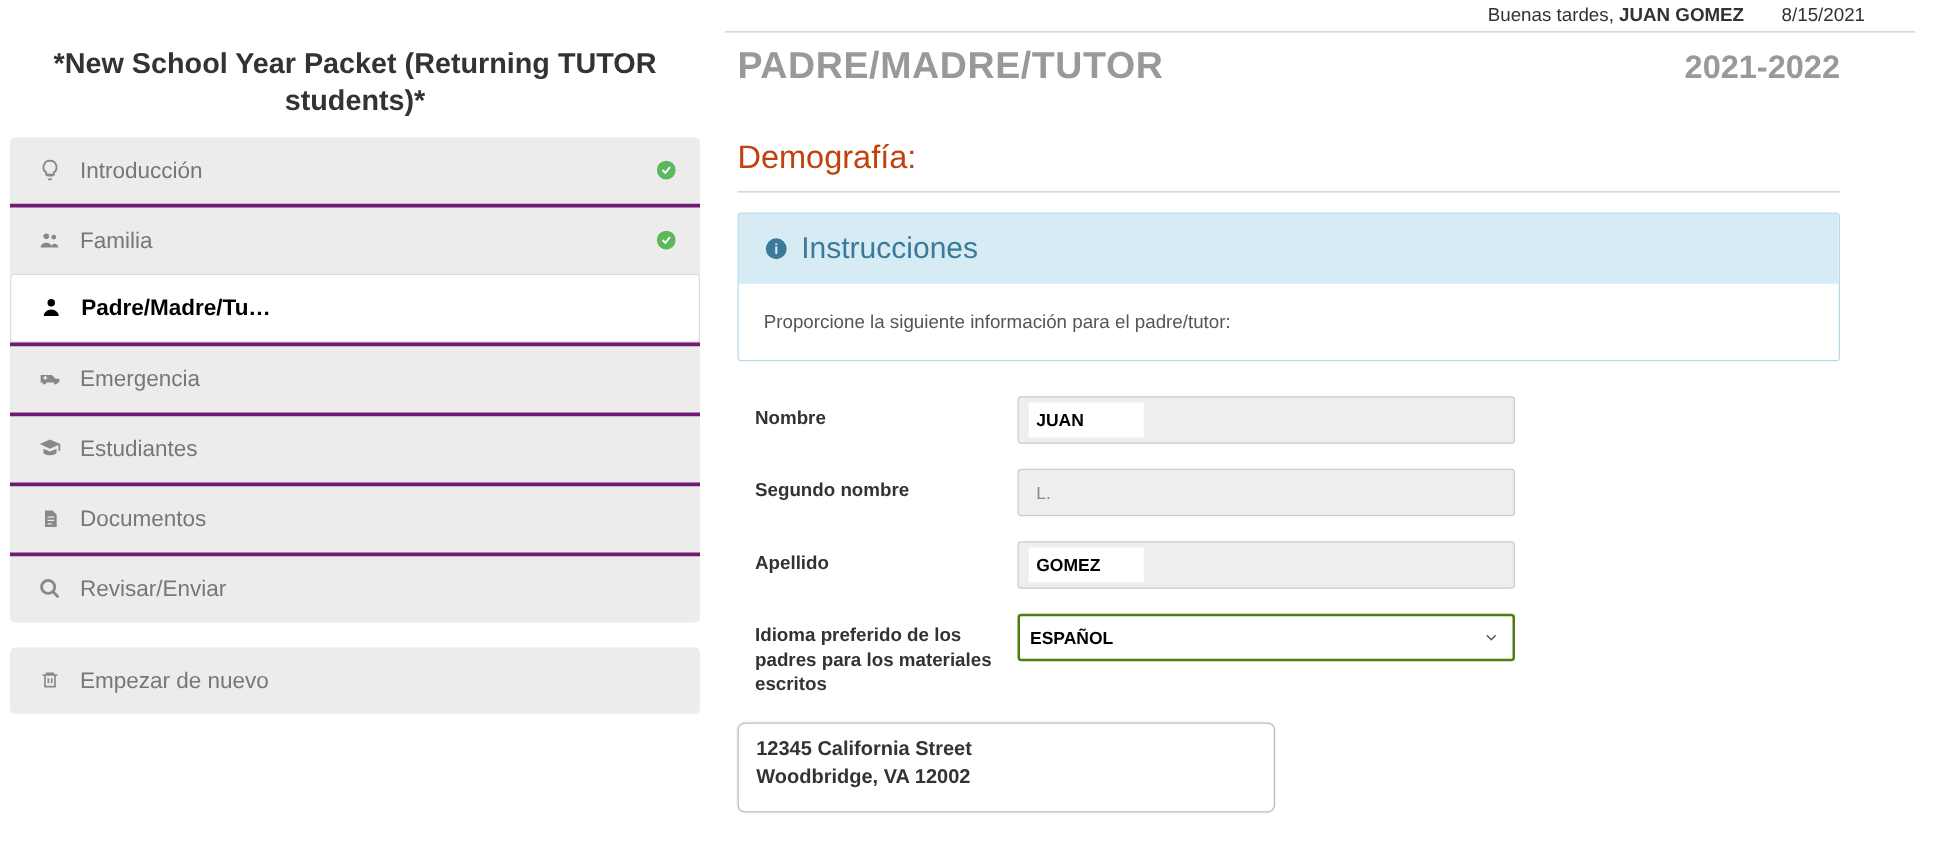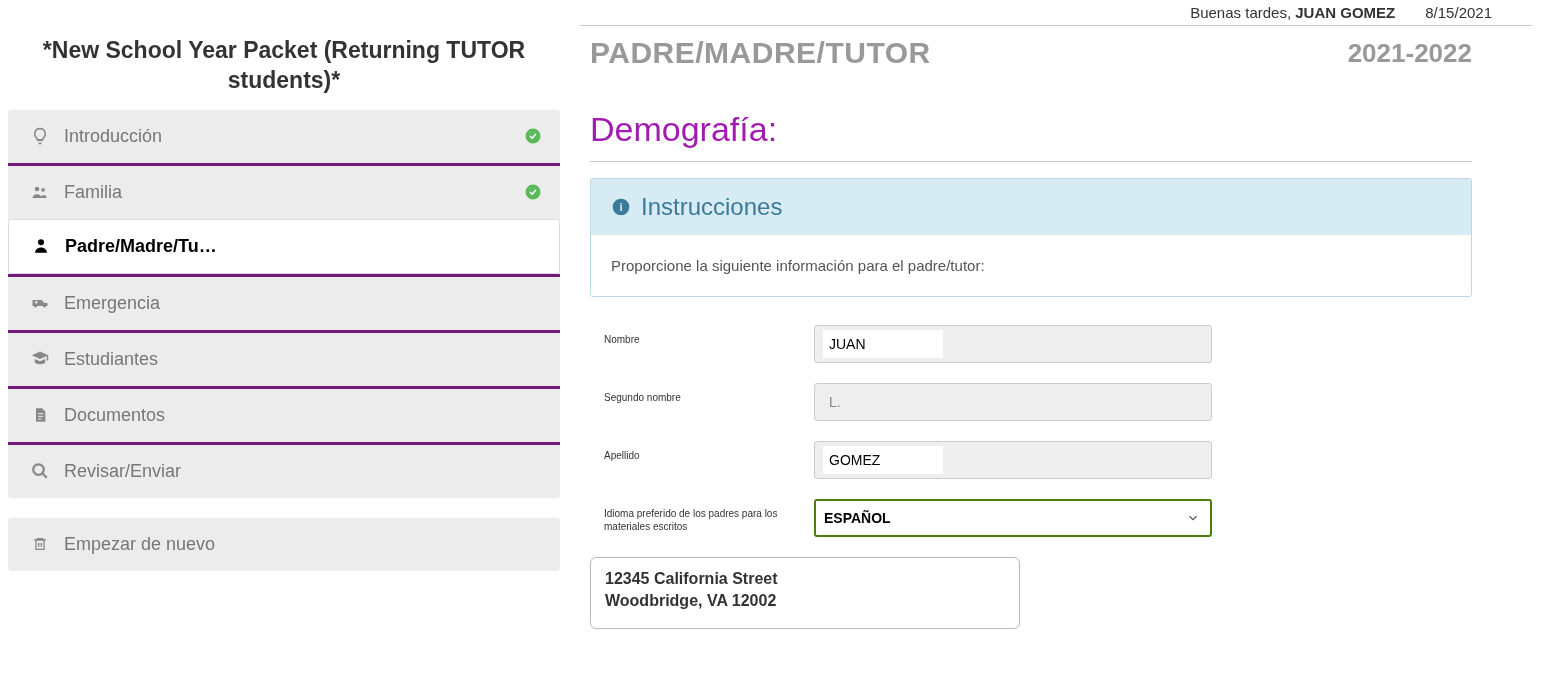--- a/index.html
+++ b/index.html
@@ -21,33 +21,33 @@
   .restart .nav-item { color: #777; }
 
   .main { flex: 1; padding: 10px 80px 20px 30px; }
   .main-header { display: flex; align-items: center; gap: 20px; }
   .main-header h2 { font-size: 30px; font-weight: bold; color: #999; letter-spacing: 0.5px; }
   .progress-wrap { display: flex; align-items: center; background: #eee; border-radius: 4px; height: 22px; width: 270px; position: relative; }
   .progress-fill { background: linear-gradient(to bottom, #5cbf5c, #3ea63e); height: 100%; border-radius: 4px 0 0 4px; }
   .progress-text { position: absolute; left: 50%; transform: translateX(-50%); font-size: 13px; color: #333; }
   .year { margin-left: auto; font-size: 26px; font-weight: bold; color: #999; }
 
-  .section-title { font-size: 34px; color: #a21caf; margin: 40px 0 12px 0; font-weight: normal; }
+  .section-title { font-size: 26px; color: #c2410c; margin: 40px 0 12px 0; font-weight: normal; }
   .main hr { border: none; border-top: 1px solid #ccc; margin-bottom: 16px; }
 
   .instructions-box { border: 1px solid #b8d9e8; border-radius: 3px; overflow: hidden; margin-bottom: 28px; }
   .instructions-header { background: #d6ebf3; padding: 14px 20px; font-size: 24px; color: #3b7a99; display: flex; align-items: center; gap: 10px; }
   .instructions-header .info-icon { color: #3b7a99; }
   .instructions-body { padding: 22px 20px; color: #555; font-size: 15px; }
 
   .form-row { display: flex; align-items: flex-start; margin-bottom: 20px; padding-left: 14px; }
-  .form-label { width: 210px; font-weight: normal; font-size: 10px; color: #333; padding-top: 8px; line-height: 1.3; }
+  .form-label { width: 210px; font-weight: bold; font-size: 15px; color: #333; padding-top: 8px; line-height: 1.3; }
   .form-field { flex: 1; max-width: 398px; }
   .input-wrap { background: #eee; border: 1px solid #ccc; border-radius: 3px; height: 38px; display: flex; align-items: center; padding: 0 8px; width: 398px; }
-  .input-wrap input { border: none; background: #fff; height: 28px; padding: 0 6px; font-size: 14px; font-weight: normal; width: 120px; outline: none; }
+  .input-wrap input { border: none; background: #fff; height: 28px; padding: 0 6px; font-size: 14px; font-weight: bold; width: 92px; outline: none; }
   .input-wrap.plain input { background: transparent; font-weight: normal; color: #888; width: 100%; }
   .select-wrap { position: relative; width: 398px; }
   .select-wrap select { width: 100%; height: 38px; border: 2px solid #4d7c0f; border-radius: 3px; padding: 0 8px; font-size: 14px; font-weight: bold; background: #fff; appearance: none; -webkit-appearance: none; }
   .select-wrap .chev { position: absolute; right: 12px; top: 50%; transform: translateY(-50%); pointer-events: none; color: #555; }
 
   .address-box { border: 1px solid #bbb; border-radius: 6px; width: 430px; min-height: 72px; padding: 10px 14px; font-size: 16px; font-weight: bold; line-height: 1.4; margin-top: 10px; box-shadow: 0 0 2px rgba(0,0,0,0.1); }
 
   svg { display: block; }
 </style>
 </head>

